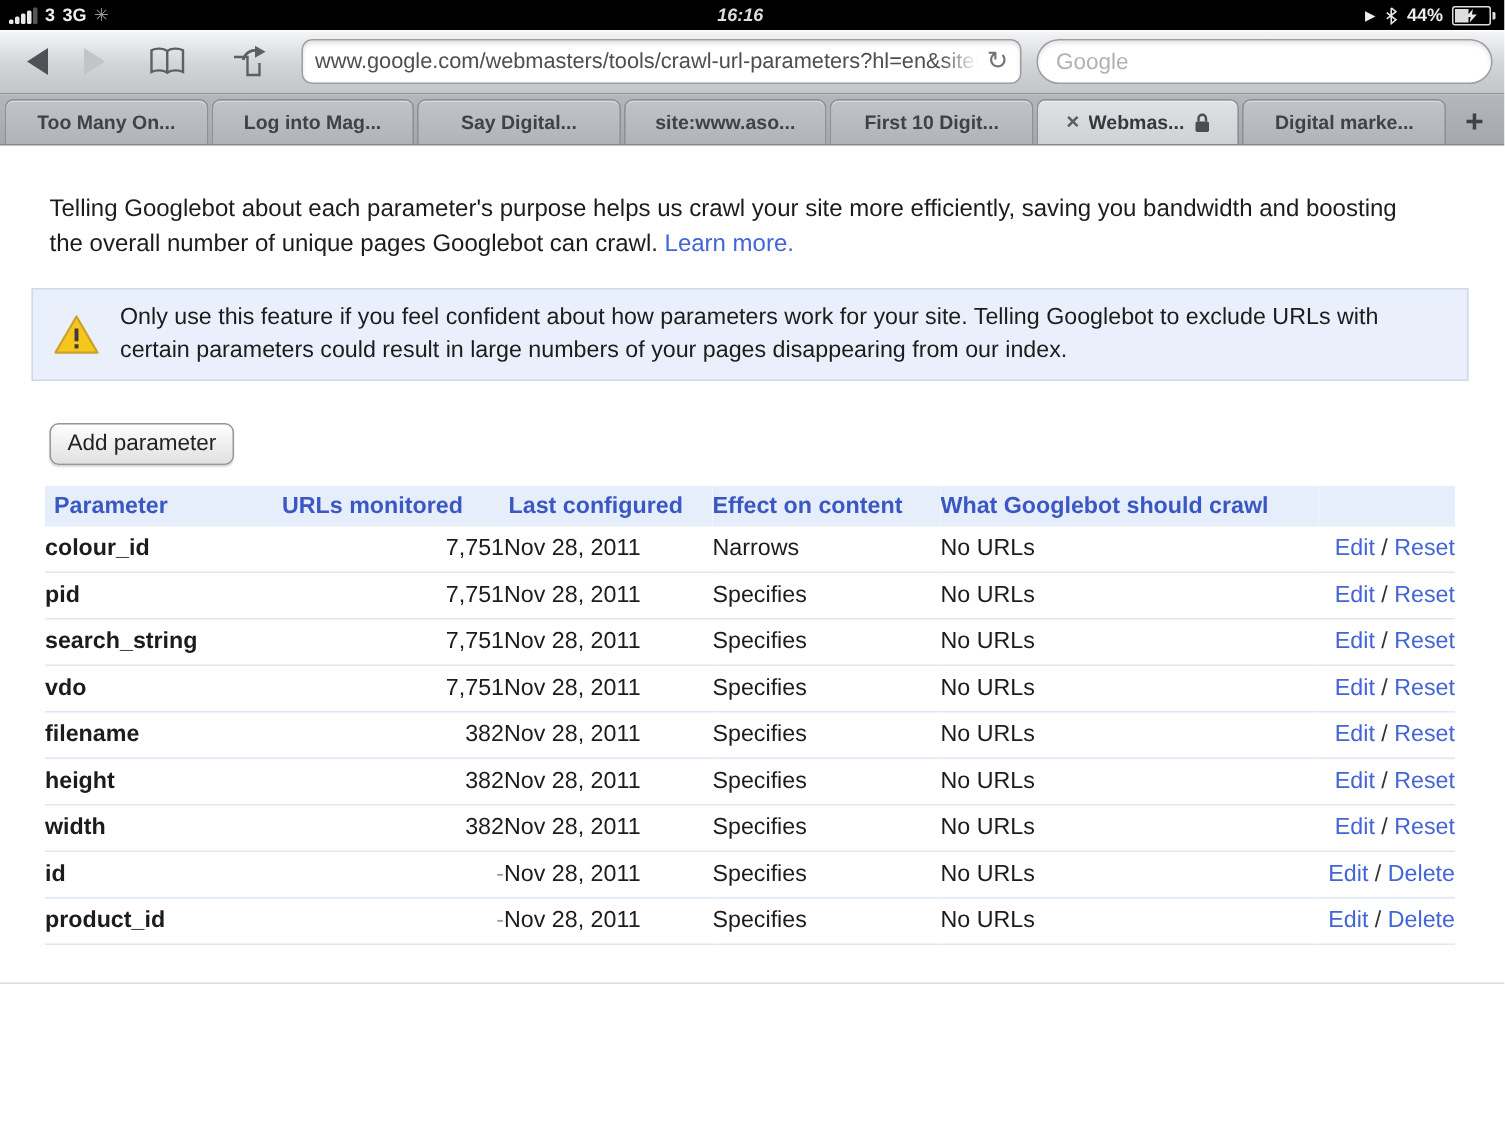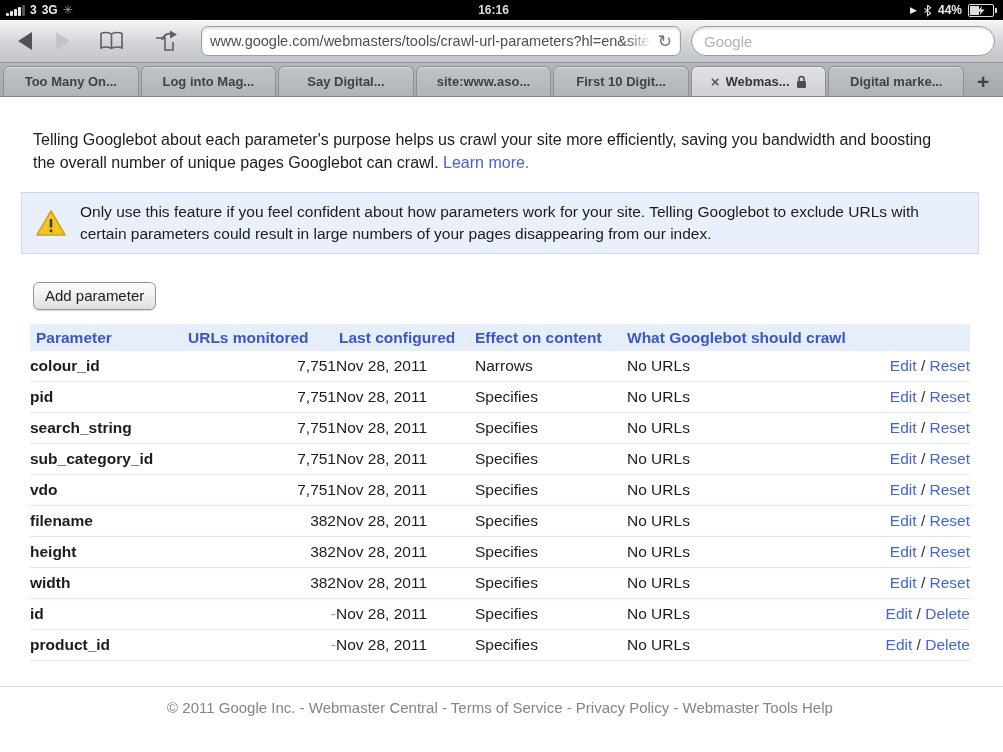--- a/index.html
+++ b/index.html
@@ -13,21 +13,21 @@
     height:20px;background:#000;color:#eee;display:flex;align-items:center;
     font-size:12px;font-weight:bold;position:relative;
   }
   .status-left{display:flex;align-items:center;gap:5px;padding-left:6px;}
   .signal{display:flex;align-items:flex-end;gap:1px;height:11px;}
   .signal i{display:block;width:3px;background:#e8e8e8;border-radius:1px;}
   .signal i:nth-child(1){height:3px}.signal i:nth-child(2){height:5px}
   .signal i:nth-child(3){height:7px}.signal i:nth-child(4){height:9px}
   .signal i:nth-child(5){height:11px;background:#555}
   .spinner{color:#9a9a9a;font-weight:normal;font-size:12px;}
-  .status-time{position:absolute;left:0;right:16px;text-align:center;color:#ddd;}
+  .status-time{position:absolute;left:0;right:16px;text-align:center;color:#ddd;font-style:italic;}
   .status-right{margin-left:auto;display:flex;align-items:center;gap:6px;padding-right:6px;}
   .play-glyph{font-size:9px;color:#eee;}
   .battery{display:flex;align-items:center;gap:1px;}
   .batt-body{width:24px;height:11px;border:1px solid #ddd;border-radius:2px;position:relative;display:flex;align-items:center;justify-content:center;}
   .batt-fill{position:absolute;left:1px;top:1px;bottom:1px;width:9px;background:#ddd;}
   .batt-cap{width:2px;height:5px;background:#ddd;border-radius:0 1px 1px 0;}
   
   .toolbar{
     height:42px;background:linear-gradient(#f5f6f7,#d2d4d7 55%,#c3c5c9);
     border-bottom:1px solid #8f9296;display:flex;align-items:center;
@@ -249,28 +249,20 @@
         </tr>
         <tr>
           <td class="cell-param">search_string</td>
           <td class="cell-urls">7,751</td>
           <td class="cell-conf">Nov 28, 2011</td>
           <td class="cell-effect">Specifies</td>
           <td class="cell-crawl">No URLs</td>
           <td class="cell-actions"><a class="link">Edit</a><span class="slash"> / </span><a class="link">Reset</a></td>
         </tr>
         <tr>
-          <td class="cell-param">sub_category_id</td>
-          <td class="cell-urls">7,751</td>
-          <td class="cell-conf">Nov 28, 2011</td>
-          <td class="cell-effect">Specifies</td>
-          <td class="cell-crawl">No URLs</td>
-          <td class="cell-actions"><a class="link">Edit</a><span class="slash"> / </span><a class="link">Reset</a></td>
-        </tr>
-        <tr>
           <td class="cell-param">vdo</td>
           <td class="cell-urls">7,751</td>
           <td class="cell-conf">Nov 28, 2011</td>
           <td class="cell-effect">Specifies</td>
           <td class="cell-crawl">No URLs</td>
           <td class="cell-actions"><a class="link">Edit</a><span class="slash"> / </span><a class="link">Reset</a></td>
         </tr>
         <tr>
           <td class="cell-param">filename</td>
           <td class="cell-urls">382</td>
@@ -309,14 +301,13 @@
           <td class="cell-conf">Nov 28, 2011</td>
           <td class="cell-effect">Specifies</td>
           <td class="cell-crawl">No URLs</td>
           <td class="cell-actions"><a class="link">Edit</a><span class="slash"> / </span><a class="link">Delete</a></td>
         </tr>
       </tbody>
   </table>
 
 
   <hr class="footer-divider">
-  <div class="page-footer"><span>© 2011 Google Inc.</span><span> - </span><a>Webmaster Central</a><span> - </span><a>Terms of Service</a><span> - </span><a>Privacy Policy</a><span> - </span><a>Webmaster Tools Help</a></div>
 </div>
 
 </body></html>

